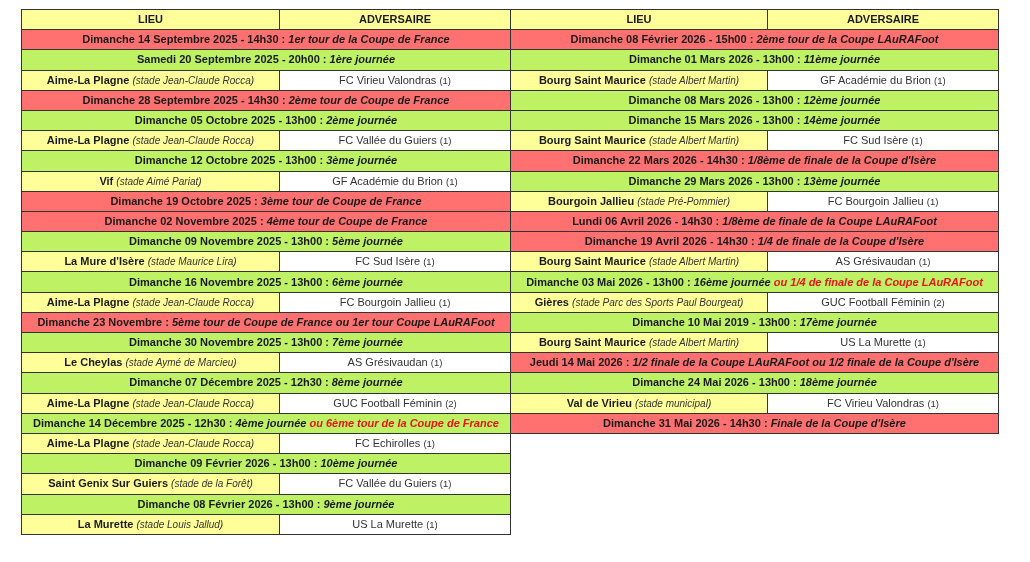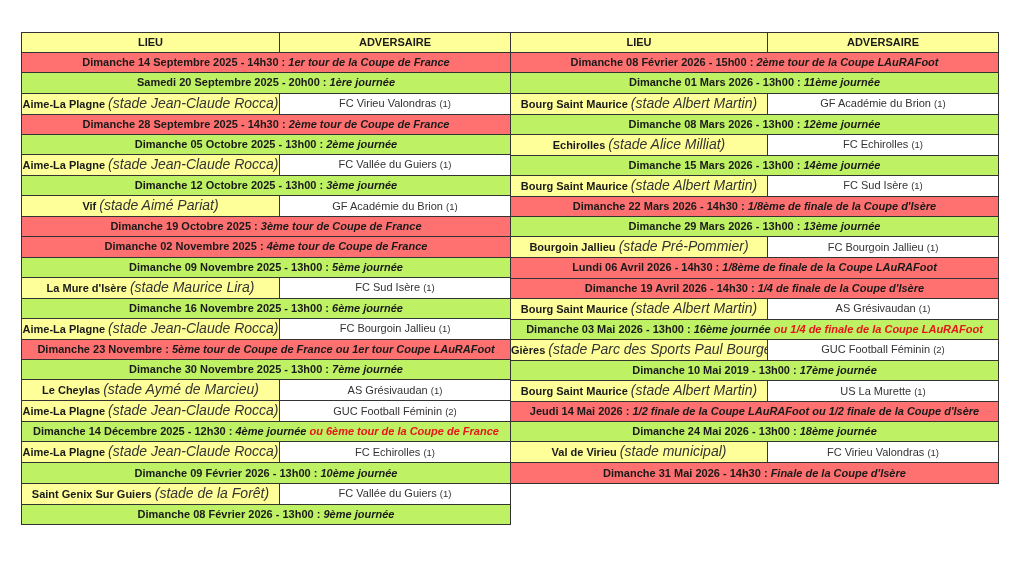--- a/index.html
+++ b/index.html
@@ -1,28 +1,28 @@
 <!DOCTYPE html>
 <html><head>
 <meta charset="utf-8">
 <style>
   html, body { margin:0; padding:0; background:#ffffff; }
   body { width:1030px; height:562px; position:relative; overflow:hidden;
          font-family:"Liberation Sans", sans-serif; color:#1a1a1a; }
-  table.sched { position:absolute; top:32px; border-collapse:collapse; table-layout:fixed;border-radius:26px; }
+  table.sched { position:absolute; top:9px; border-collapse:collapse; table-layout:fixed;border-radius:26px; }
   table.sched td, table.sched th { border:1px solid #333333; height:19.2px; padding:0;
          text-align:center; font-size:11px; line-height:19px; white-space:nowrap; overflow:hidden; }
   #tbl-left { left:21px; width:489px; }
   #tbl-right { left:510px; width:488px; }
   th { background:#ffff99; font-weight:bold; }
   tr.red td { background:#ff7070; font-weight:bold; }
   tr.grey td { background:#bef264; font-weight:bold; }
   td.venue { background:#ffff99; font-weight:bold; }
   td.opp { background:#ffffff; font-weight:normal; color:#333;margin-top:47px; }
-  .stadium { font-style:italic; font-weight:normal; font-size:14px; color:#333; }
+  .stadium { font-style:italic; font-weight:normal; font-size:10px; color:#333; }
   .comp { font-style:italic;text-align:center; }
   .alt { font-style:italic; color:#e8141b; }
   .lvl { font-size:9.5px; }
 </style>
 </head>
 <body>
 
 <table class="sched" id="tbl-left">
   <colgroup>
       <col style="width:258px">
@@ -85,40 +85,47 @@
       <tr class="red">
         <td colspan="2"><span>Dimanche 23 Novembre : </span><span class="comp">5ème tour de Coupe de France ou 1er tour Coupe LAuRAFoot</span></td>
       </tr>
       <tr class="grey">
         <td colspan="2"><span>Dimanche 30 Novembre 2025 - 13h00 : </span><span class="comp">7ème journée</span></td>
       </tr>
       <tr>
         <td class="venue"><span>Le Cheylas</span> <span class="stadium">(stade Aymé de Marcieu)</span></td>
         <td class="opp"><span>AS Grésivaudan</span> <span class="lvl">(1)</span></td>
       </tr>
+      <tr class="grey">
+        <td colspan="2"><span>Dimanche 07 Décembre 2025 - 12h30 : </span><span class="comp">8ème journée</span></td>
+      </tr>
       <tr>
         <td class="venue"><span>Aime-La Plagne</span> <span class="stadium">(stade Jean-Claude Rocca)</span></td>
         <td class="opp"><span>GUC Football Féminin</span> <span class="lvl">(2)</span></td>
       </tr>
       <tr class="grey">
         <td colspan="2"><span>Dimanche 14 Décembre 2025 - 12h30 : </span><span class="comp">4ème journée</span><span class="alt"> ou 6ème tour de la Coupe de France</span></td>
       </tr>
       <tr>
         <td class="venue"><span>Aime-La Plagne</span> <span class="stadium">(stade Jean-Claude Rocca)</span></td>
         <td class="opp"><span>FC Echirolles</span> <span class="lvl">(1)</span></td>
       </tr>
       <tr class="grey">
         <td colspan="2"><span>Dimanche 09 Février 2026 - 13h00 : </span><span class="comp">10ème journée</span></td>
       </tr>
       <tr>
         <td class="venue"><span>Saint Genix Sur Guiers</span> <span class="stadium">(stade de la Forêt)</span></td>
         <td class="opp"><span>FC Vallée du Guiers</span> <span class="lvl">(1)</span></td>
       </tr>
       <tr class="grey">
         <td colspan="2"><span>Dimanche 08 Février 2026 - 13h00 : </span><span class="comp">9ème journée</span></td>
+      </tr>
+      <tr>
+        <td class="venue"><span>La Murette</span> <span class="stadium">(stade Louis Jallud)</span></td>
+        <td class="opp"><span>US La Murette</span> <span class="lvl">(1)</span></td>
       </tr>
     </tbody>
 </table>
 
 <table class="sched" id="tbl-right">
   <colgroup>
       <col style="width:257px">
       <col style="width:231px">
     </colgroup>
   <thead>
@@ -134,24 +141,20 @@
       <tr class="grey">
         <td colspan="2"><span>Dimanche 01 Mars 2026 - 13h00 : </span><span class="comp">11ème journée</span></td>
       </tr>
       <tr>
         <td class="venue"><span>Bourg Saint Maurice</span> <span class="stadium">(stade Albert Martin)</span></td>
         <td class="opp"><span>GF Académie du Brion</span> <span class="lvl">(1)</span></td>
       </tr>
       <tr class="grey">
         <td colspan="2"><span>Dimanche 08 Mars 2026 - 13h00 : </span><span class="comp">12ème journée</span></td>
       </tr>
-      <tr>
-        <td class="venue"><span>Echirolles</span> <span class="stadium">(stade Alice Milliat)</span></td>
-        <td class="opp"><span>FC Echirolles</span> <span class="lvl">(1)</span></td>
-      </tr>
       <tr class="grey">
         <td colspan="2"><span>Dimanche 15 Mars 2026 - 13h00 : </span><span class="comp">14ème journée</span></td>
       </tr>
       <tr>
         <td class="venue"><span>Bourg Saint Maurice</span> <span class="stadium">(stade Albert Martin)</span></td>
         <td class="opp"><span>FC Sud Isère</span> <span class="lvl">(1)</span></td>
       </tr>
       <tr class="red">
         <td colspan="2"><span>Dimanche 22 Mars 2026 - 14h30 : </span><span class="comp">1/8ème de finale de la Coupe d'Isère</span></td>
       </tr>

